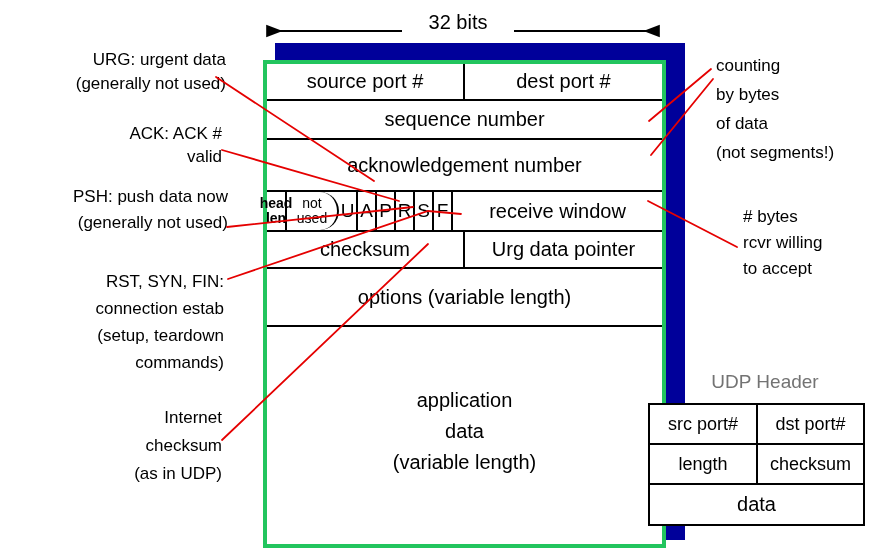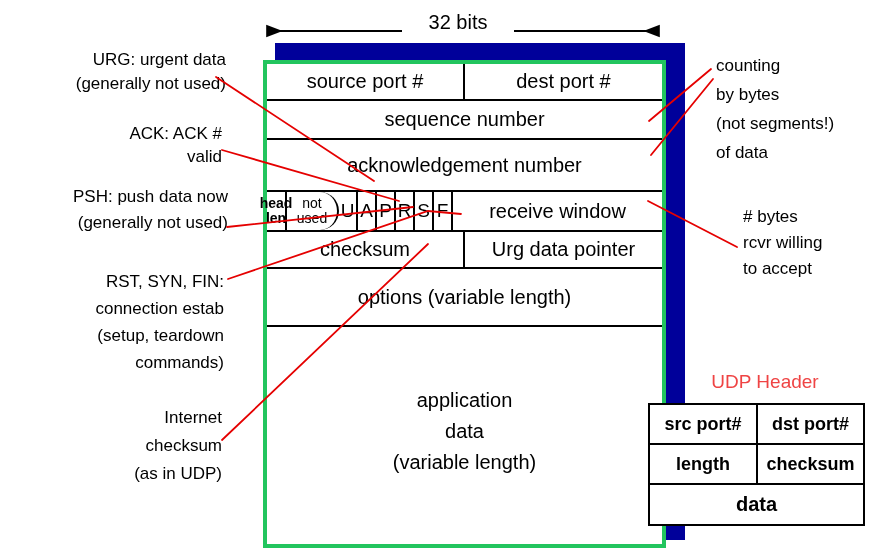--- a/index.html
+++ b/index.html
@@ -39,30 +39,30 @@
   .lbl{font-size:17px;z-index:3;}
   .lbl.right{text-align:right;}
   .lbl-urg{left:0;top:48px;width:226px;line-height:24px;}
   .lbl-ack{left:0;top:122px;width:222px;line-height:23px;}
   .lbl-psh{left:0;top:184px;width:228px;line-height:26px;}
   .lbl-rst{left:0;top:268px;width:224px;line-height:27px;}
   .lbl-ics{left:0;top:404px;width:222px;line-height:28px;}
   .lbl-count{left:716px;top:51px;width:168px;line-height:29px;}
   .lbl-bytes{left:743px;top:204px;width:140px;line-height:26px;}
   
-  .udp-title{left:690px;top:371px;width:150px;text-align:center;font-size:19px;color:#ef4444;z-index:3;}
+  .udp-title{left:690px;top:371px;width:150px;text-align:center;font-size:19px;color:#737373;z-index:3;}
   .udp-table{
     left:648px;top:403px;width:217px;height:123px;background:#fff;
     border:2px solid #000;box-sizing:border-box;
     display:flex;flex-direction:column;z-index:3;
   }
   .urow{display:flex;flex-direction:row;border-bottom:2px solid #000;box-sizing:border-box;height:40px;}
   .urow:last-child{border-bottom:none;flex:1;}
   .ucell{display:flex;align-items:center;justify-content:center;font-size:18px;
-         border-right:2px solid #000;box-sizing:border-box;white-space:nowrap;font-weight:bold;}
+         border-right:2px solid #000;box-sizing:border-box;white-space:nowrap;}
   .ucell:last-child{border-right:none;}
   .uhalf{width:108px;} .ufull{flex:1;font-size:20px;}
   
   .overlay{left:0;top:0;width:886px;height:559px;z-index:5;pointer-events:none;}
 </style>
 </head>
 <body>
 
 <div class="abs bits-label">32 bits</div>
 
@@ -132,22 +132,22 @@
 </div>
 <div class="abs lbl right lbl-ics">
   <div>Internet</div>
   <div>checksum</div>
   <div>(as in UDP)</div>
 </div>
 
 <div class="abs lbl lbl-count">
   <div>counting</div>
   <div>by bytes</div>
+  <div>of data</div>
   <div>(not segments!)</div>
-  <div>of data</div>
 </div>
 <div class="abs lbl lbl-bytes">
   <div># bytes</div>
   <div>rcvr willing</div>
   <div>to accept</div>
 </div>
 
 <div class="abs udp-title">UDP Header</div>
 <div class="abs udp-table">
   <div class="urow">

